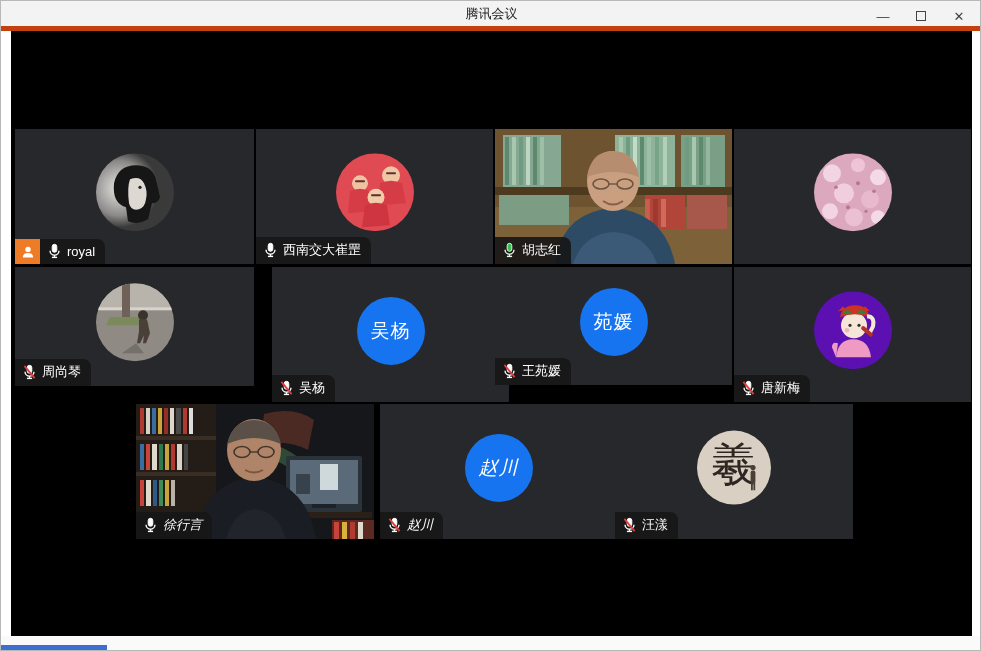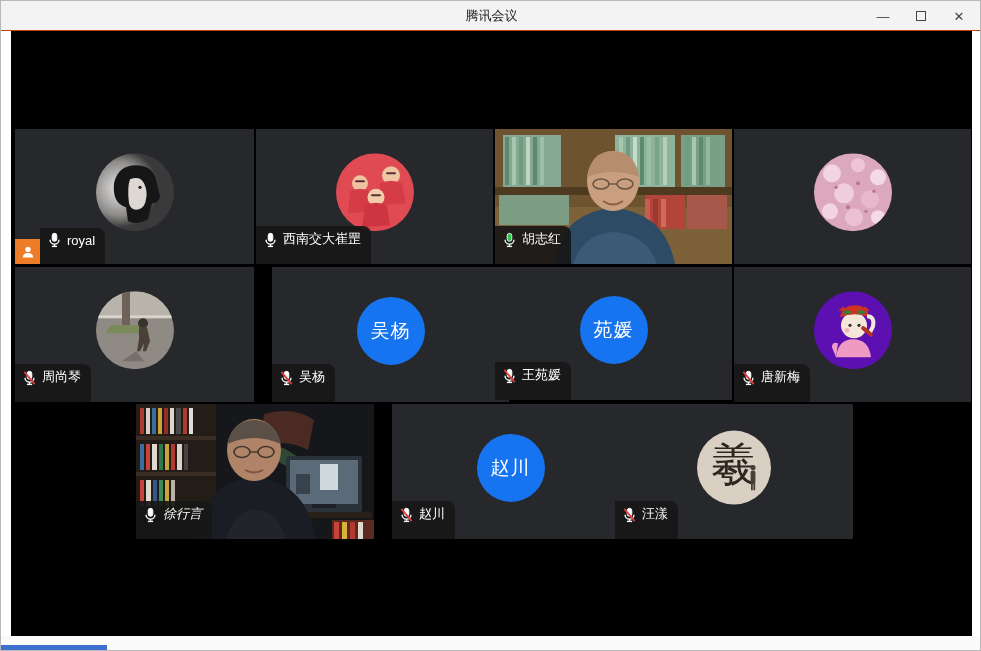--- a/index.html
+++ b/index.html
@@ -6,21 +6,21 @@
   html,body { width:981px; height:651px; }
   body {
     font-family:"Liberation Sans","DejaVu Sans",sans-serif;
     background:#ffffff; position:relative; overflow:hidden;
     border:1px solid #b8b8b8;
   }
   
   .titlebar {
     position:absolute; left:0; top:0; width:981px; height:30px;
     background:#f3f3f3; display:flex; align-items:center; justify-content:center;
-    border-bottom:1px solid #c2410c;
+    border-bottom:5px solid #c2410c;
   }
   .titlebar-title { font-size:13px; color:#1a1a1a; }
   .win-controls {
     position:absolute; right:6px; top:0; height:30px;
     display:flex; align-items:center; gap:4px;
   }
   .win-btn {
     width:34px; height:26px; display:flex; align-items:center; justify-content:center;
     font-size:13px; color:#444; cursor:default; background:transparent; border:none;
   }
@@ -54,22 +54,22 @@
     color:#fff; font-size:19px; letter-spacing:1px;
   }
   .avatar.calli {
     width:74px; height:74px; background:#d9cfc2;
     display:flex; align-items:center; justify-content:center;
   }
   .calli-glyph { font-size:46px; color:#2e2620; font-family:"DejaVu Serif","Liberation Serif",serif; transform:translateY(-3px); }
   .video-fill { position:absolute; inset:0; width:100%; height:100%; }
   
   .label {
-    position:absolute; left:0; bottom:0; display:flex; align-items:flex-end;
-    gap:6px; padding:4px 10px 16px 8px; background:rgba(23,23,23,0.92);
+    position:absolute; left:0; bottom:0; display:flex; align-items:center;
+    gap:6px; padding:4px 10px 5px 8px; background:rgba(23,23,23,0.92);
     border-top-right-radius:8px; color:#fff; font-size:13px; white-space:nowrap;
     z-index:3;
   }
   .label.after-badge { left:25px; border-bottom-left-radius:0; }
   .host-badge {
     position:absolute; left:0; bottom:0; width:25px; height:25px;
     background:#ee7b26; display:flex; align-items:center; justify-content:center;
     z-index:4;
   }
   .mic { width:13px; height:16px; flex:0 0 auto; }
@@ -219,21 +219,21 @@
           <circle cx="64" cy="64" r="7" fill="#f4dae6"></circle>
         <circle cx="44" cy="30" r="2" fill="#b5788f"></circle>
           <circle cx="22" cy="34" r="1.8" fill="#b5788f"></circle>
           <circle cx="60" cy="38" r="1.8" fill="#b5788f"></circle>
           <circle cx="34" cy="54" r="2" fill="#b5788f"></circle>
           <circle cx="52" cy="58" r="1.6" fill="#b5788f"></circle>
       </svg>
     </div>
   </div>
 
-  <div class="tile" style="left:4px;top:236px;width:239px;height:135px;">
+  <div class="tile" style="left:4px;top:236px;width:239px;height:119px;">
     <div class="avatar photo">
       <svg viewBox="0 0 78 78" width="78" height="78">
         <rect width="78" height="78" fill="#8f8a84"></rect>
         <rect x="0" y="0" width="78" height="26" fill="#b8b4ac"></rect>
         <rect x="0" y="24" width="78" height="3" fill="#d8d4cc"></rect>
         <rect x="26" y="0" width="8" height="34" fill="#6e6258"></rect>
         <path d="M14 34 h34 l6 8 h-44z" fill="#7a8a5a"></path>
         <rect x="6" y="30" width="3" height="14" fill="#e8e4dc" transform="skewX(-18)"></rect>
         <circle cx="47" cy="32" r="5" fill="#3a332c"></circle>
         <path d="M43 36 l8 0 l3 14 l-4 10 l-3 0 l1 -8 l-4 8 l-3 0 l2 -12z" fill="#4a4038"></path>
@@ -255,21 +255,21 @@
     </div>
     <div class="label">
       <svg class="mic" viewBox="0 0 14 16">
           <use href="#mic-shape" fill="#fff" stroke="#fff"></use>
           <line x1="1.5" y1="1.5" x2="12.5" y2="14.5" stroke="#e03e3e" stroke-width="2"></line>
         </svg>
       <span>吴杨</span>
     </div>
   </div>
 
-  <div class="tile" style="left:484px;top:236px;width:237px;height:133px;">
+  <div class="tile" style="left:484px;top:236px;width:237px;height:118px;">
     <div class="avatar initials">
       <span>苑媛</span>
     </div>
     <div class="label">
       <svg class="mic" viewBox="0 0 14 16">
           <use href="#mic-shape" fill="#fff" stroke="#fff"></use>
           <line x1="1.5" y1="1.5" x2="12.5" y2="14.5" stroke="#e03e3e" stroke-width="2"></line>
         </svg>
       <span>王苑媛</span>
     </div>
@@ -357,21 +357,21 @@
       <path d="M109 66 q9 5 18 0" fill="none" stroke="#7a5640" stroke-width="2"></path>
     </svg>
     <div class="label">
       <svg class="mic" viewBox="0 0 14 16">
           <use href="#mic-shape" fill="#fff" stroke="#fff"></use>
         </svg>
       <span>徐行言</span>
     </div>
   </div>
 
-  <div class="tile" style="left:381px;top:373px;width:237px;height:135px;">
+  <div class="tile" style="left:369px;top:373px;width:237px;height:135px;font-style:italic;">
     <div class="avatar initials">
       <span>赵川</span>
     </div>
     <div class="label">
       <svg class="mic" viewBox="0 0 14 16">
           <use href="#mic-shape" fill="#fff" stroke="#fff"></use>
           <line x1="1.5" y1="1.5" x2="12.5" y2="14.5" stroke="#e03e3e" stroke-width="2"></line>
         </svg>
       <span>赵川</span>
     </div>

